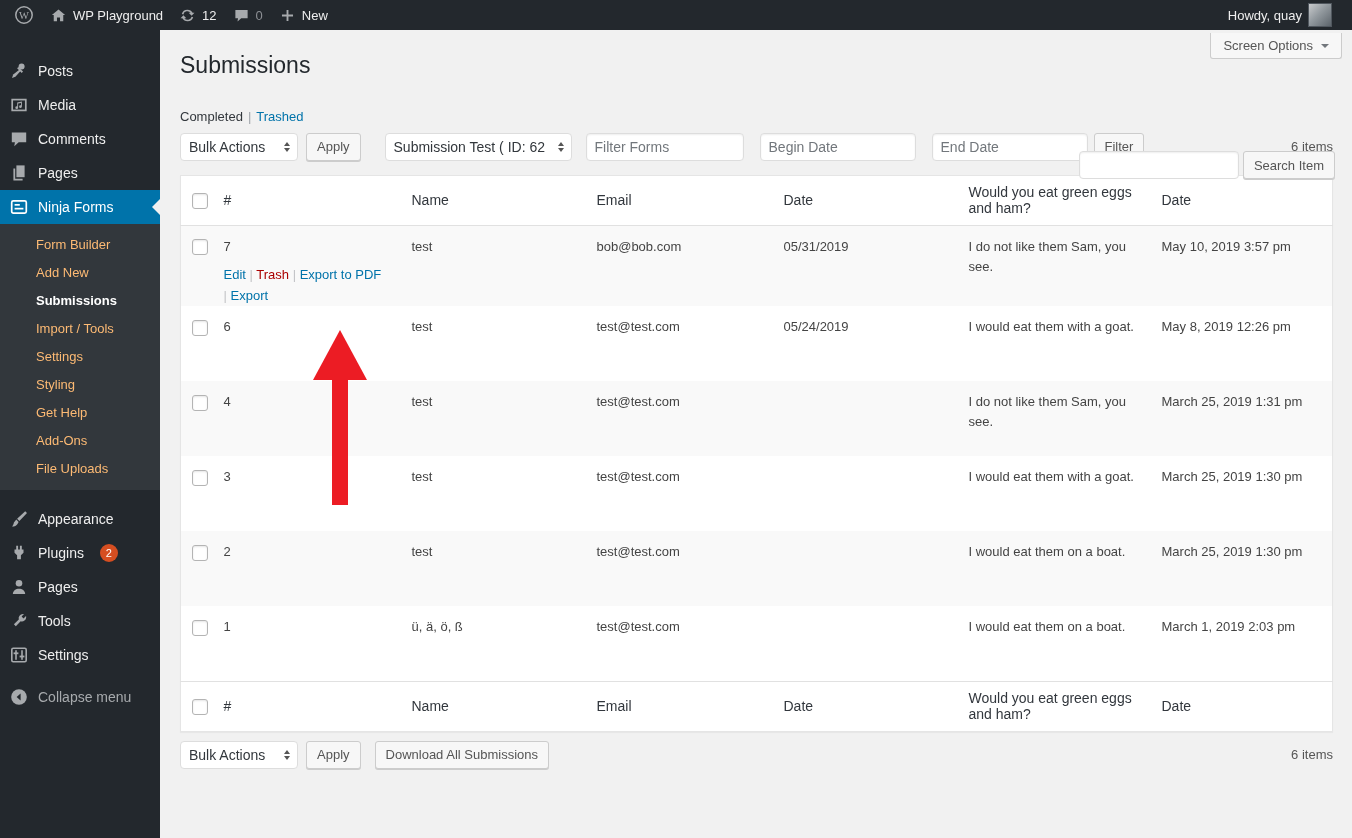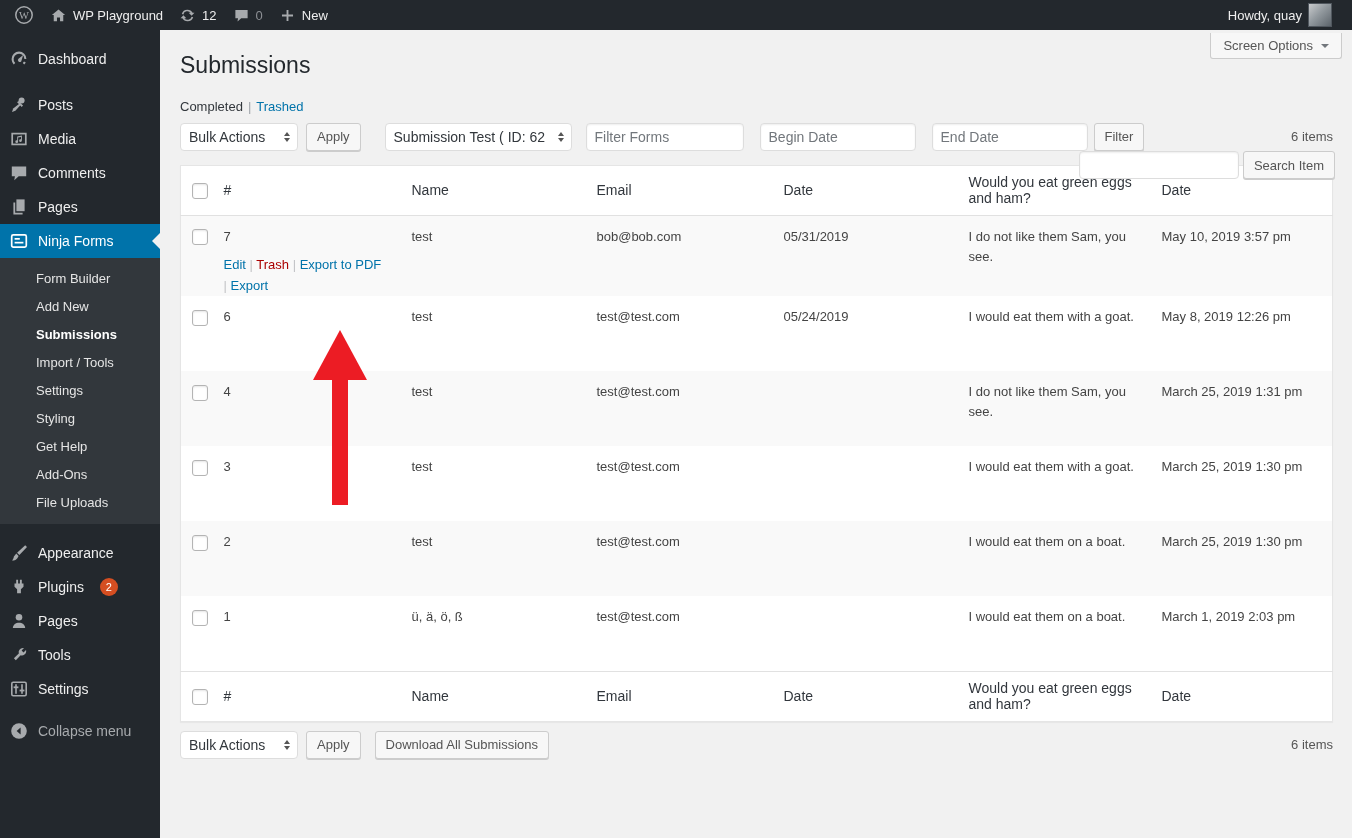--- a/index.html
+++ b/index.html
@@ -39,21 +39,21 @@
   .menu-label { white-space: nowrap; }
   .menu-item.active { background: var(--accent, #0073aa); color: #fff; }
   .menu-item.active .menu-icon { color: #fff; }
   .menu-item.active::after {
     content: ""; position: absolute; right: 0; top: 50%; margin-top: -8px;
     border: 8px solid transparent; border-right-color: var(--content-bg, #f1f1f1);
   }
   .menu-separator { height: 12px; }
   .submenu { background: var(--submenu-bg, #32373c); padding: 6px 0 8px; }
   .submenu-item { height: 28px; display: flex; align-items: center;
-    padding: 0 12px 0 36px; font-size: 13px; color: #e5e5e5; cursor: pointer; white-space: nowrap; }
+    padding: 0 12px 0 36px; font-size: 13px; color: #fdba74; cursor: pointer; white-space: nowrap; }
   .submenu-item.current { color: #fff; font-weight: bold; }
   .badge { margin-left: 7px; background: var(--badge, #d54e21); color: #fff; font-size: 11px;
     min-width: 18px; height: 18px; border-radius: 9px; padding: 0 5px;
     display: inline-flex; align-items: center; justify-content: center; }
   .menu-item.collapse-item { margin-top: 8px; color: #a7aaad; }
 
   
   .content { position: absolute; left: 160px; top: 30px; right: 0; bottom: 0; background: var(--content-bg, #f1f1f1); }
 
   .screen-options {
@@ -65,21 +65,21 @@
 
   .notice {
     margin: 27px 0 0 20px; width: fit-content; background: #fff;
     border-left: 4px solid var(--notice-accent, #ffb900);
     box-shadow: 0 1px 1px rgba(0,0,0,.04); padding: 11px 15px; font-size: 14px; color: #444;
   }
   .notice a { color: var(--accent, #0073aa); text-decoration: underline; }
 
   .page-title { margin: 22px 0 0 20px; font-size: 23px; font-weight: 400; color: #23282d; line-height: 1.2; }
 
-  .views { margin: 19px 0 0 20px; font-size: 13px; color: #32373c; }
+  .views { margin: 29px 0 0 20px; font-size: 13px; color: #32373c; }
   .views .divider { color: #a0a5aa; margin: 0 5px; }
   .views a { color: var(--accent, #0073aa); text-decoration: none; }
 
   .search-box { position: absolute; top: 121px; right: 17px; display: flex; gap: 4px; align-items: center; border-radius: 8px; }
   .search-box input { width: 160px; }
 
   input.text {
     height: 28px; border: 1px solid #ddd; border-radius: 4px; background: #fff;
     padding: 0 8px; font-size: 14px; color: #32373c; font-family: inherit;
     box-shadow: inset 0 1px 2px rgba(0,0,0,.07);
@@ -184,29 +184,20 @@
   <div class="ab-right">
     <div class="ab-item">
       <span>Howdy, quay</span>
       <span class="avatar"></span>
     </div>
   </div>
 </div>
 
 <aside class="sidebar">
   <nav>
-      <div class="menu-item">
-        <span class="menu-icon">
-          <svg viewBox="0 0 20 20">
-            <path fill="currentColor" d="M10 2.6A7.4 7.4 0 0 0 2.6 10c0 2.1.9 4 2.2 5.4l1.4-1.4A5.4 5.4 0 1 1 15.4 10h2A7.4 7.4 0 0 0 10 2.6z"></path>
-            <path fill="currentColor" d="M14.2 6l-4.7 3.7a1.9 1.9 0 1 0 2.7 2.7zM15.2 15.5l-1.4-1.4 1.2-1.7 1.8 1.1a7.5 7.5 0 0 1-1.6 2z"></path>
-          </svg>
-        </span>
-        <span class="menu-label">Dashboard</span>
-      </div>
       <div class="menu-separator"></div>
       <div class="menu-item">
         <span class="menu-icon">
           <svg viewBox="0 0 20 20">
             <circle cx="12.6" cy="5.4" r="3" fill="currentColor"></circle>
             <path fill="currentColor" d="M9.4 6l4.6 4.6-1.3 1.3-4.6-4.6z"></path>
             <path fill="currentColor" d="M10.6 8.6l1.2 1.2-5.4 6L3 17l1.2-3.4z"></path>
           </svg>
         </span>
         <span class="menu-label">Posts</span>

